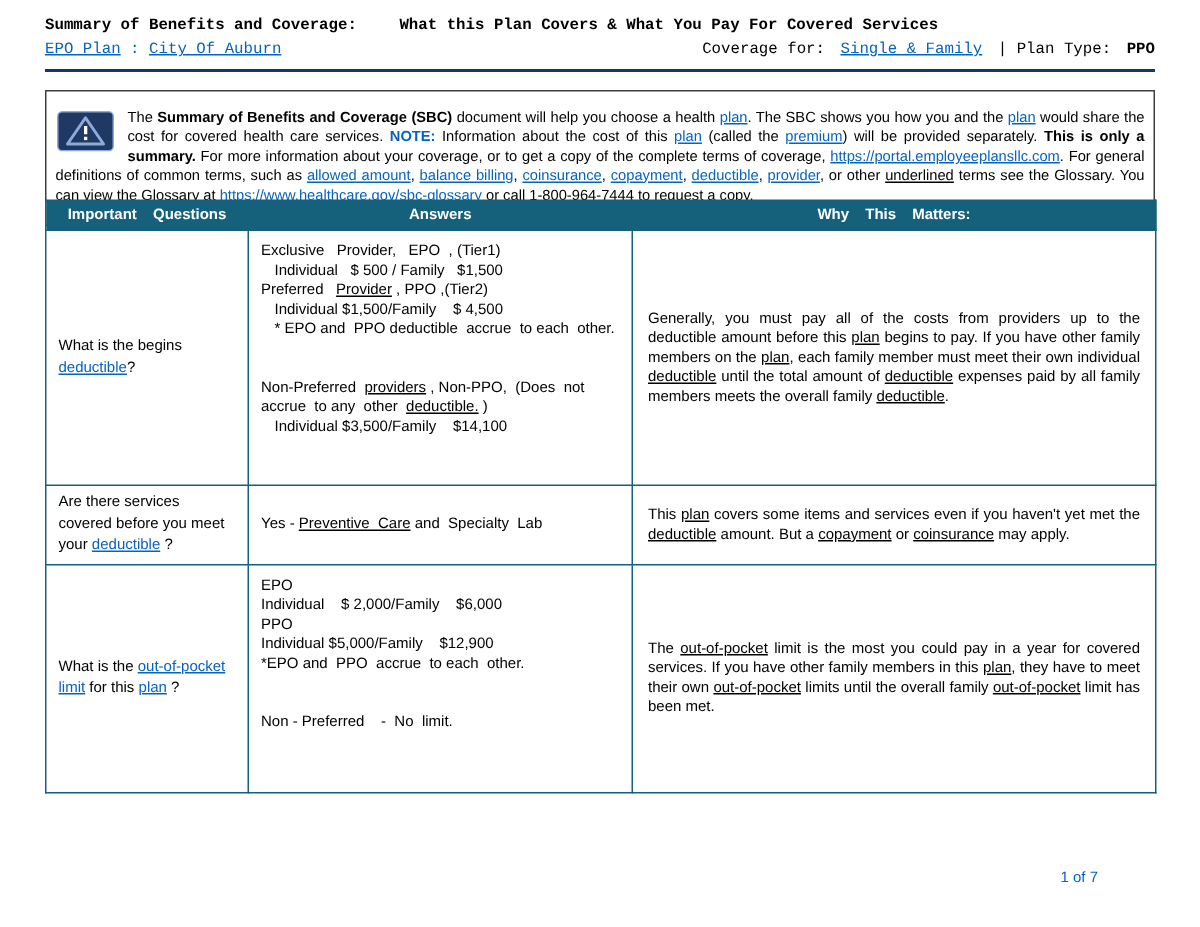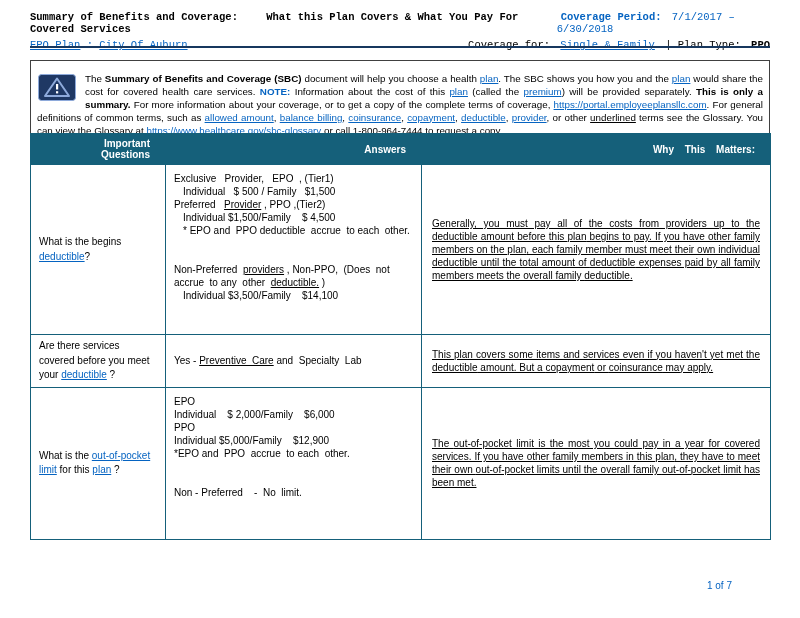--- a/index.html
+++ b/index.html
@@ -39,50 +39,46 @@
 
   
   table.sbc {
     position: absolute; left: 30px; top: 133px; width: 740px;
     border-collapse: collapse; table-layout: fixed;
     font-size: 10px;
   }
   col.c1 { width: 135px; } col.c2 { width: 256px; } col.c3 { width: 349px; }
   .sbc th {
     background: var(--accent, #15607A); color: #fff;
-    text-align: right; font-weight: bold; font-size: 10px;
-    padding: 4px 15px; word-spacing: 8px;
+    text-align: center; font-weight: bold; font-size: 10px;
+    padding: 4px 4px; word-spacing: 8px;
     border: 1px solid var(--accent, #15607A);
   }
   .sbc td { border: 1px solid var(--accent, #15607A); padding: 4px 8px; line-height: 1.3; }
   td.q { vertical-align: middle; line-height: 1.45; }
   td.a { vertical-align: top; padding-top: 7px; }
-  td.w { vertical-align: middle; text-align: justify; padding-left: 10px; padding-right: 10px; text-decoration: underline; }
+  td.w { vertical-align: middle; text-align: justify; padding-left: 10px; padding-right: 10px; }
   tr.row2 td.a, tr.row3 td.a { vertical-align: middle; padding-top: 4px; }
   tr.row1 { height: 170px; } tr.row2 { height: 45px; } tr.row3 { height: 44px; } tr.row4 { height: 152px; }
   .ans-line { white-space: pre-wrap; min-height: 13px; }
   .ans-line.ind { padding-left: 9px; }
   .ans-line.spacer { height: 13px; }
 
   .pageno { position: absolute; right: 68px; top: 580px; font-size: 10px; }
 </style>
 </head>
 <body>
 
 <div class="page">
 
   <div class="header">
     <div class="h-row">
       <div class="h-left">
         <span class="b">Summary of Benefits and Coverage:</span>
         <span class="b sub">What this Plan Covers &amp; What You Pay For Covered Services</span>
-      </div>
-      <div class="h-right blue">
-        <span class="b">Coverage Period:</span>
-        <span>7/1/2017 – 6/30/2018</span>
       </div>
     </div>
     <div class="h-row">
       <div class="h-left blue">
         <span class="link">EPO Plan</span>
         <span>:</span>
         <span class="link">City Of Auburn</span>
       </div>
       <div class="h-right">
         <span>Coverage for:</span>

